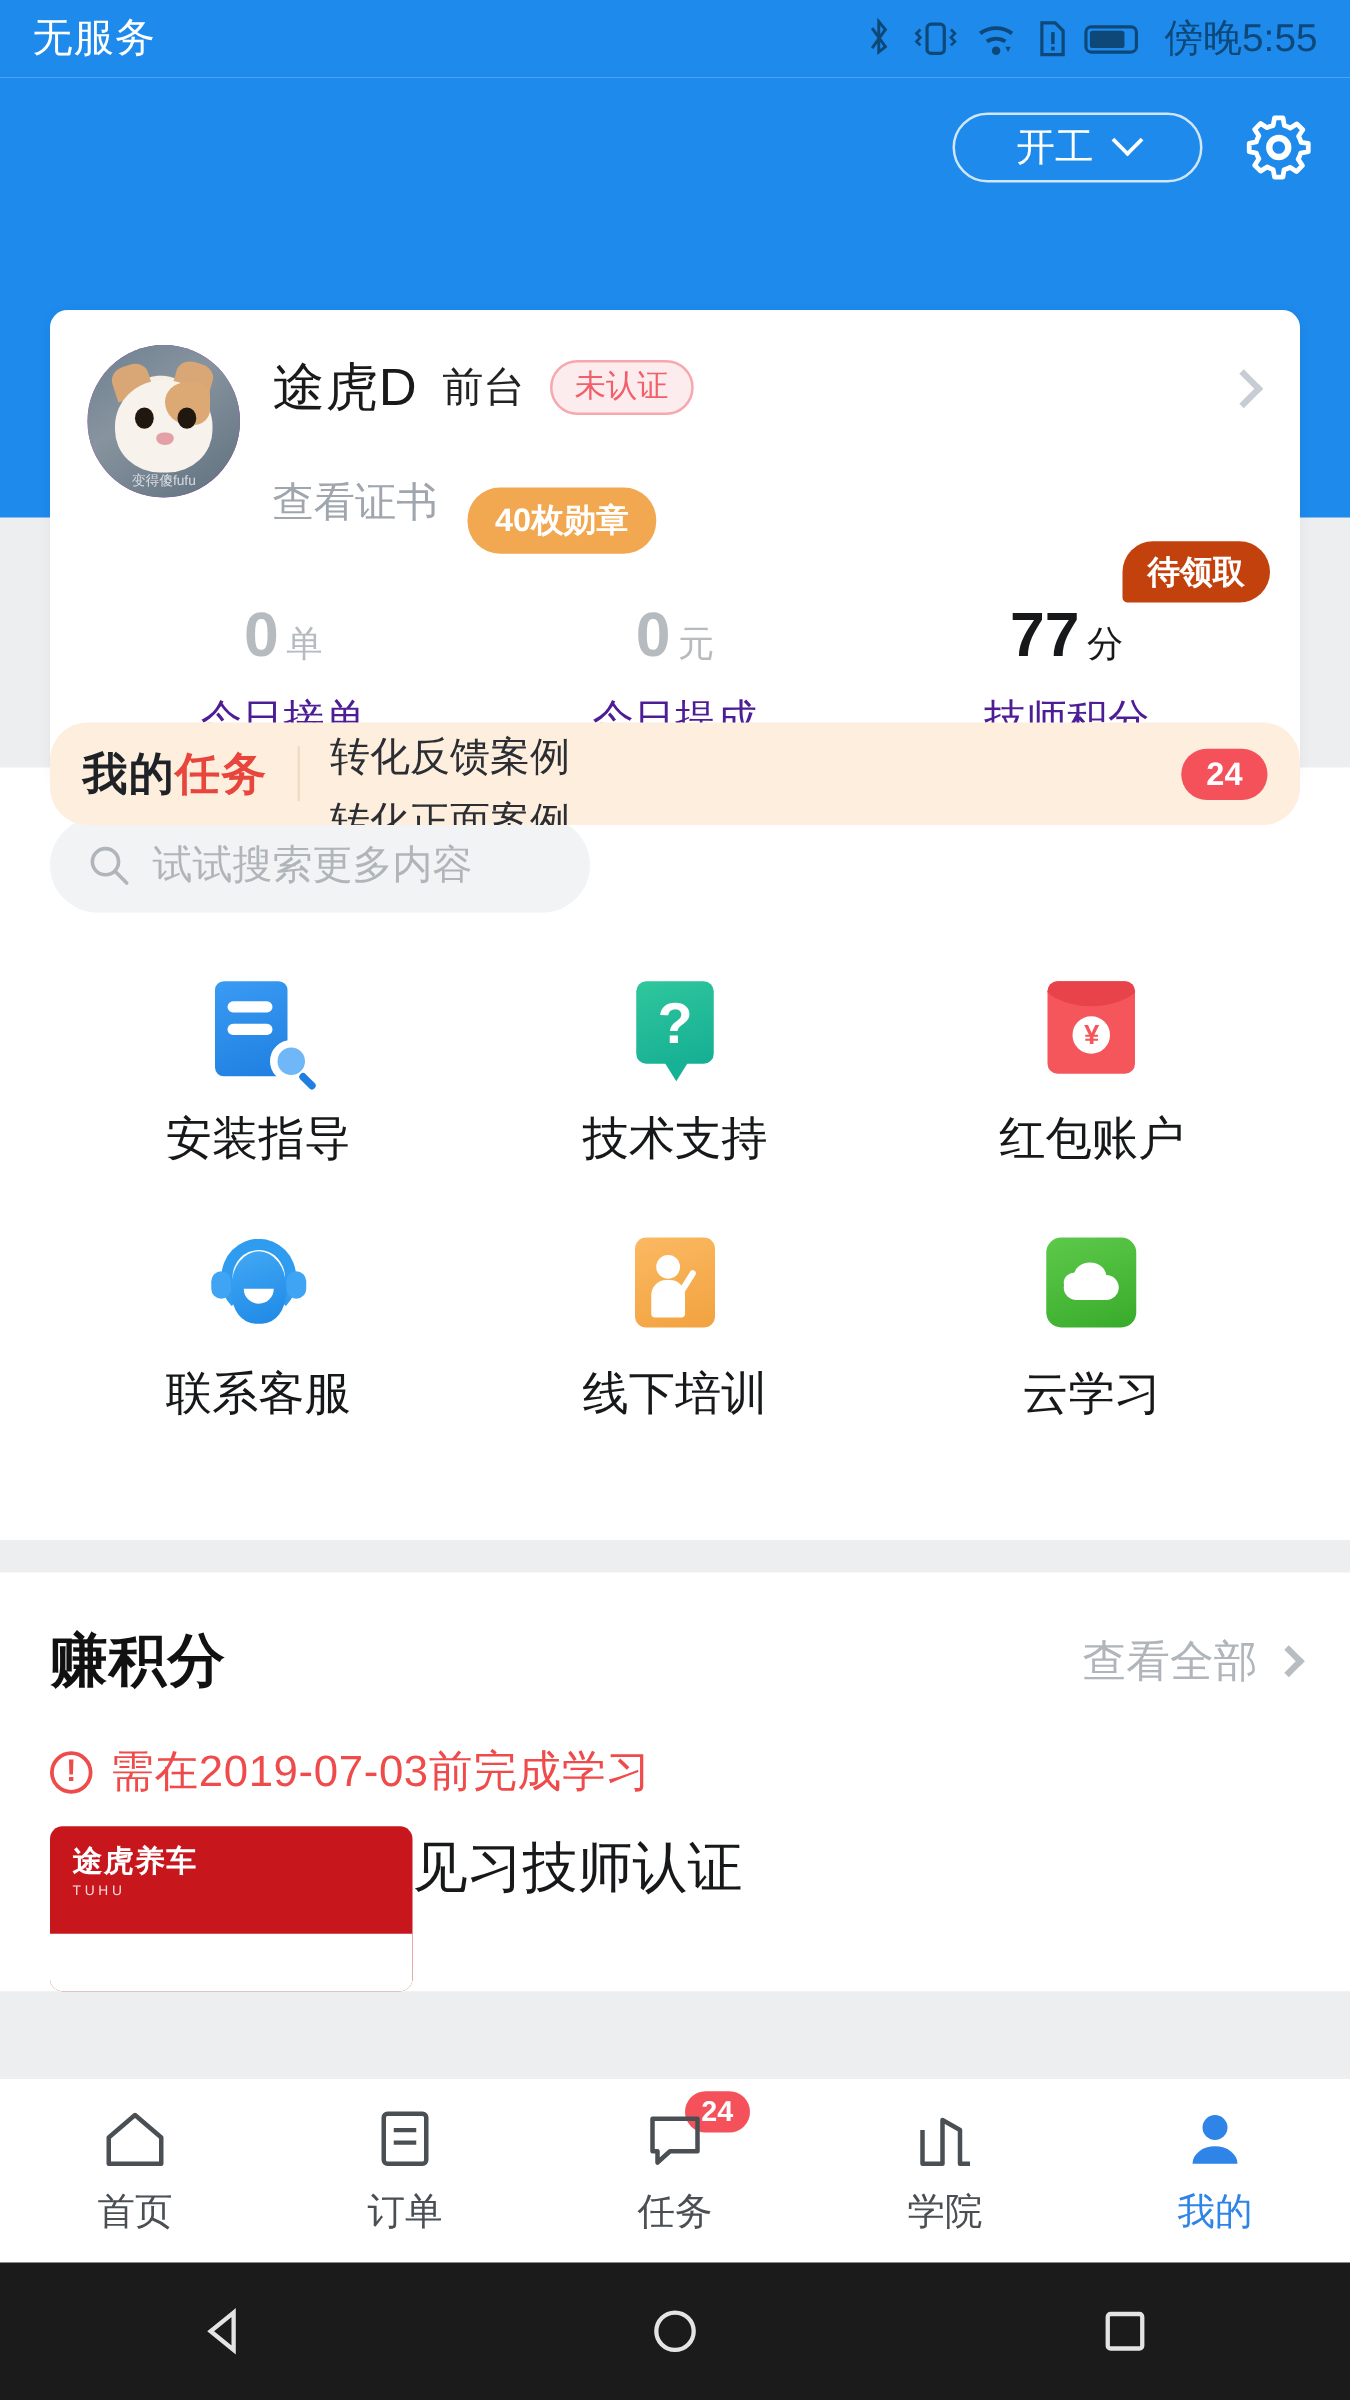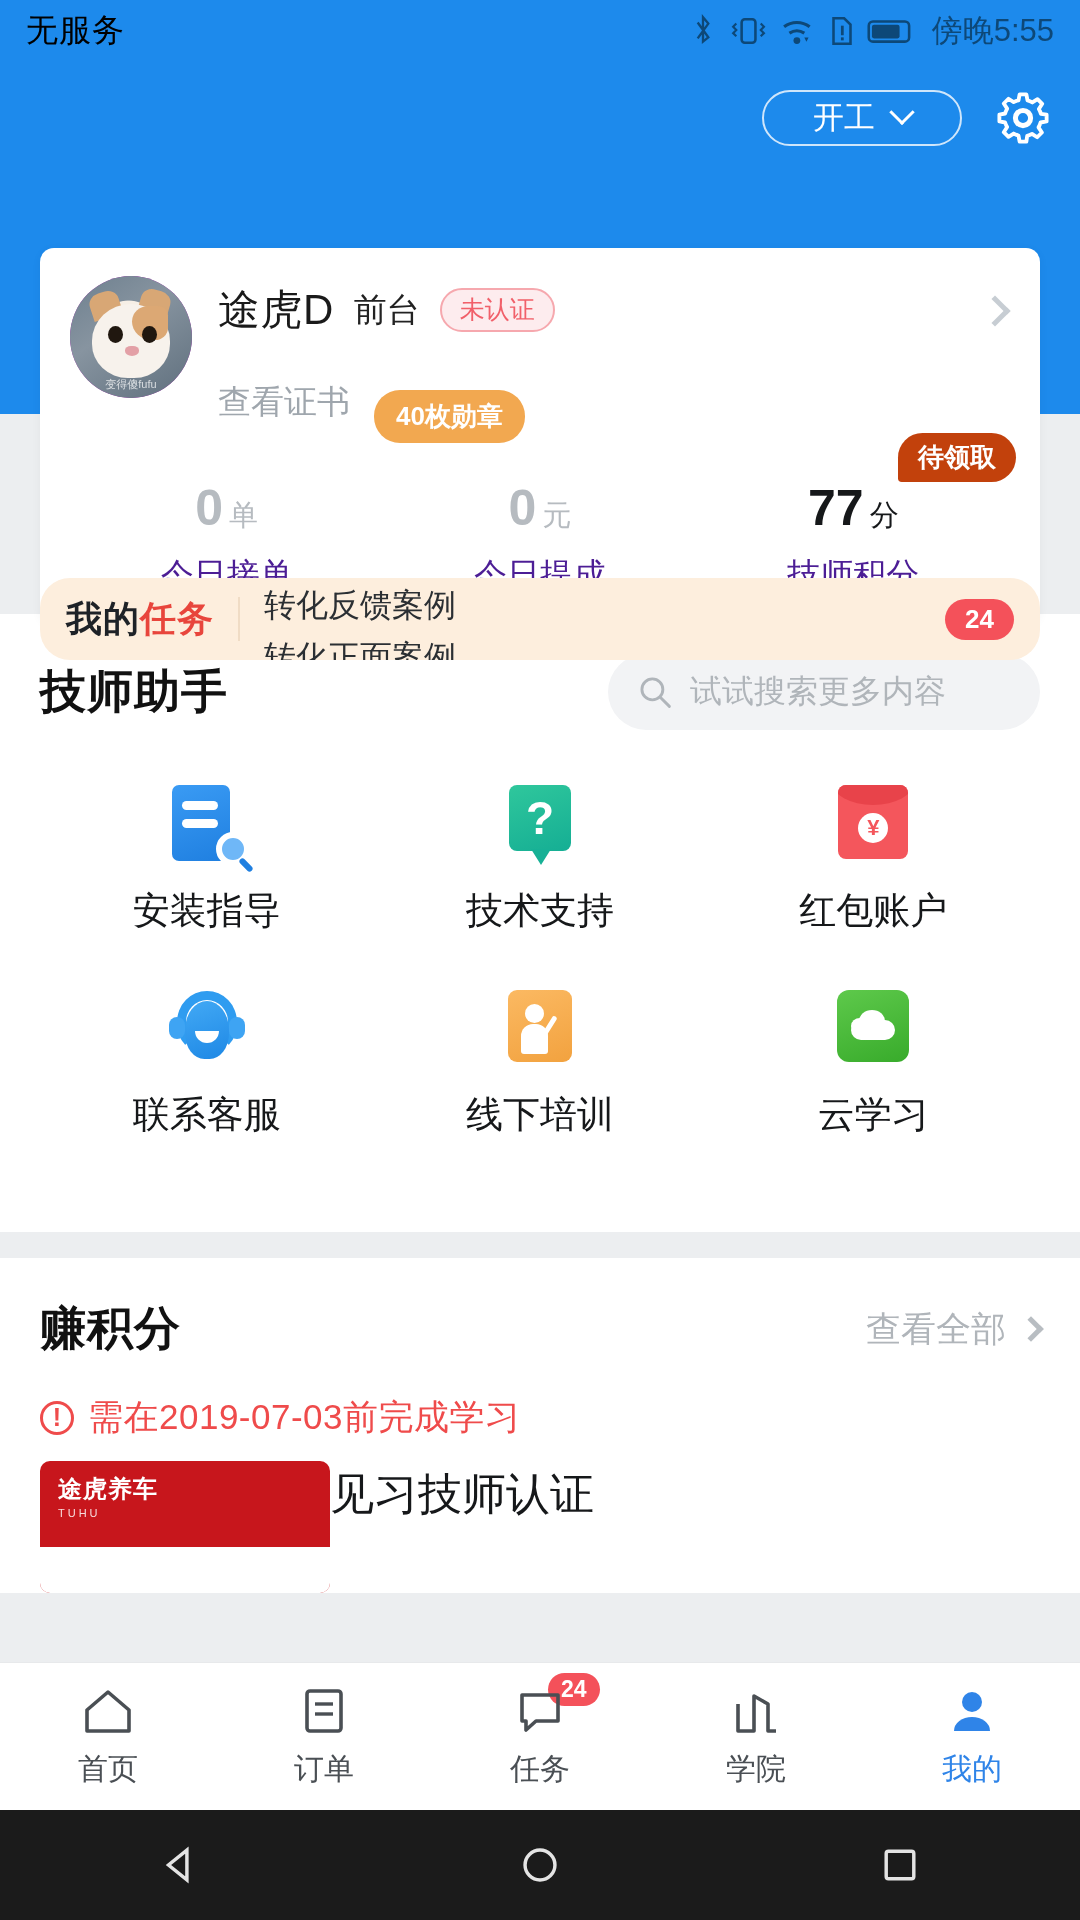--- a/index.html
+++ b/index.html
@@ -7,21 +7,21 @@
   body {
     font-family:"Liberation Sans","DejaVu Sans",sans-serif;
     background:#eceef0; overflow:hidden; position:relative;
   }
 
   
   .statusbar {
     height:62px; background:#1D8AEC; display:flex; align-items:center;
     justify-content:space-between; padding:0 26px; color:#0f3d66;
   }
-  .sb-left { font-size:32px; color:#000000; letter-spacing:1px; }
+  .sb-left { font-size:32px; color:#ffffff; letter-spacing:1px; }
   .sb-right { display:flex; align-items:center; gap:12px; }
   .sb-right svg { display:block; }
   .sb-time { font-size:31px; color:#0d4878; margin-left:6px; }
 
   
   .header {
     background:#1D8AEC; padding:0 30px; height:352px; position:relative;
   }
   .header-top {
     height:112px; display:flex; align-items:center; justify-content:flex-end; gap:34px;
@@ -340,21 +340,20 @@
         <div class="tb-line one">转化反馈案例</div>
         <div class="tb-line two">转化正面案例</div>
       </div>
       <div class="tb-count">24</div>
     </div>
   </div>
 </div>
 
 <div class="assist" style="margin-top:200px;">
   <div class="assist-head">
-    <div class="sec-title">技师助手</div>
     <div class="searchbox">
       <svg width="34" height="34" viewBox="0 0 26 26">
         <circle cx="11" cy="11" r="8" fill="none" stroke="#b0b5ba" stroke-width="2.2"></circle>
         <line x1="17" y1="17" x2="24" y2="24" stroke="#b0b5ba" stroke-width="2.2" stroke-linecap="round"></line>
       </svg>
       <span class="ph">试试搜索更多内容</span>
     </div>
   </div>
 
   <div class="grid">

